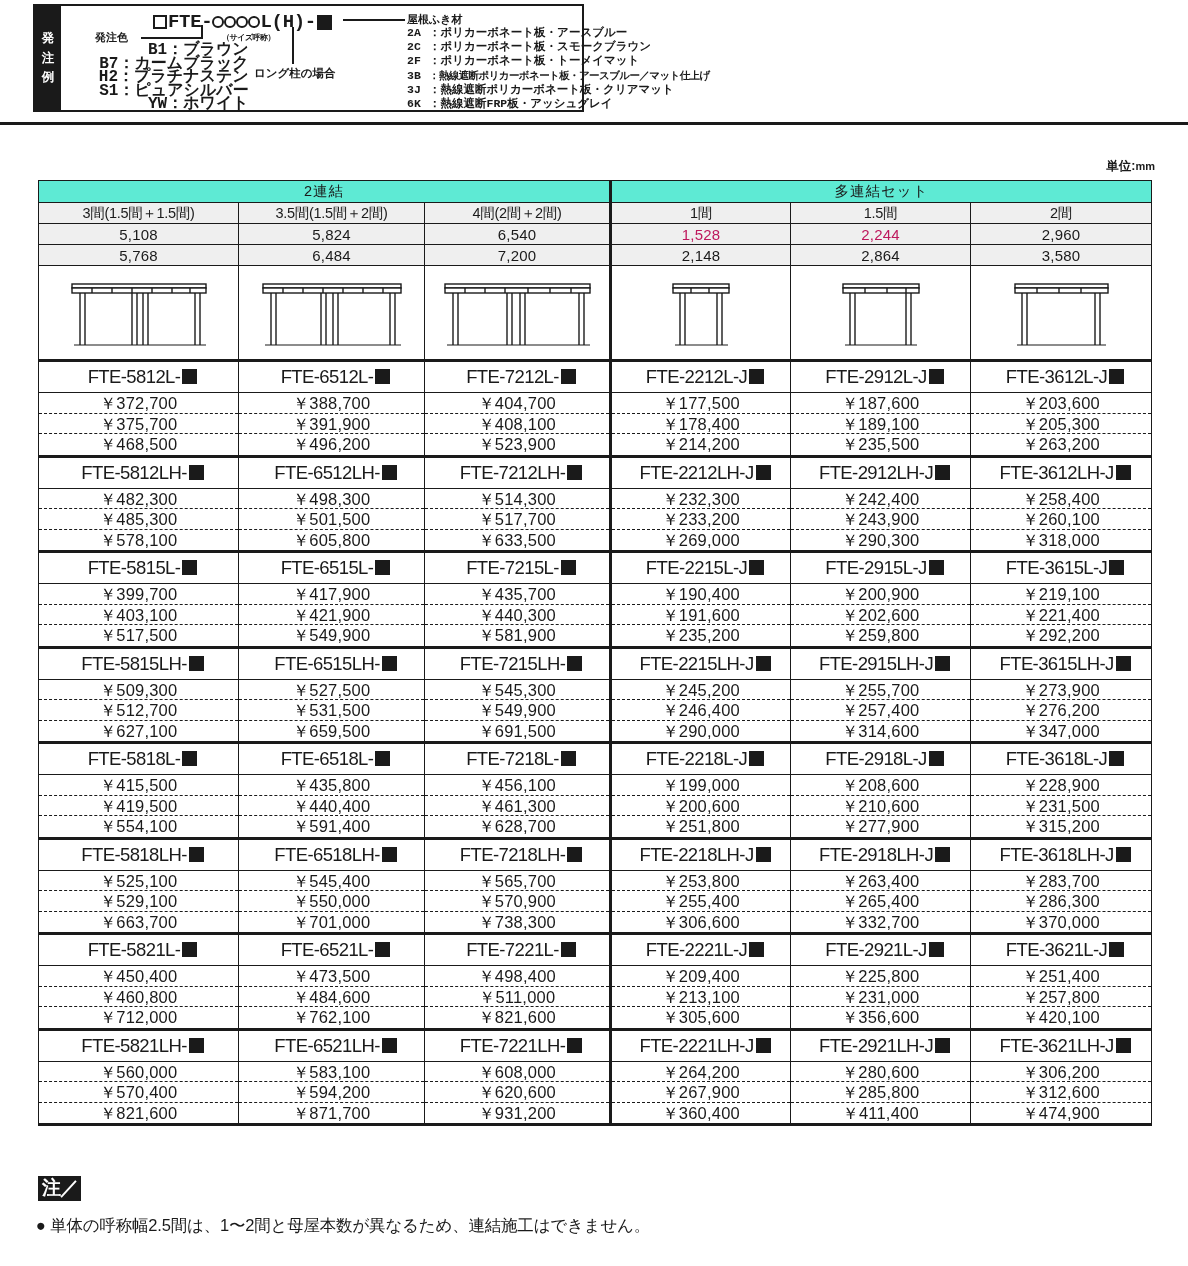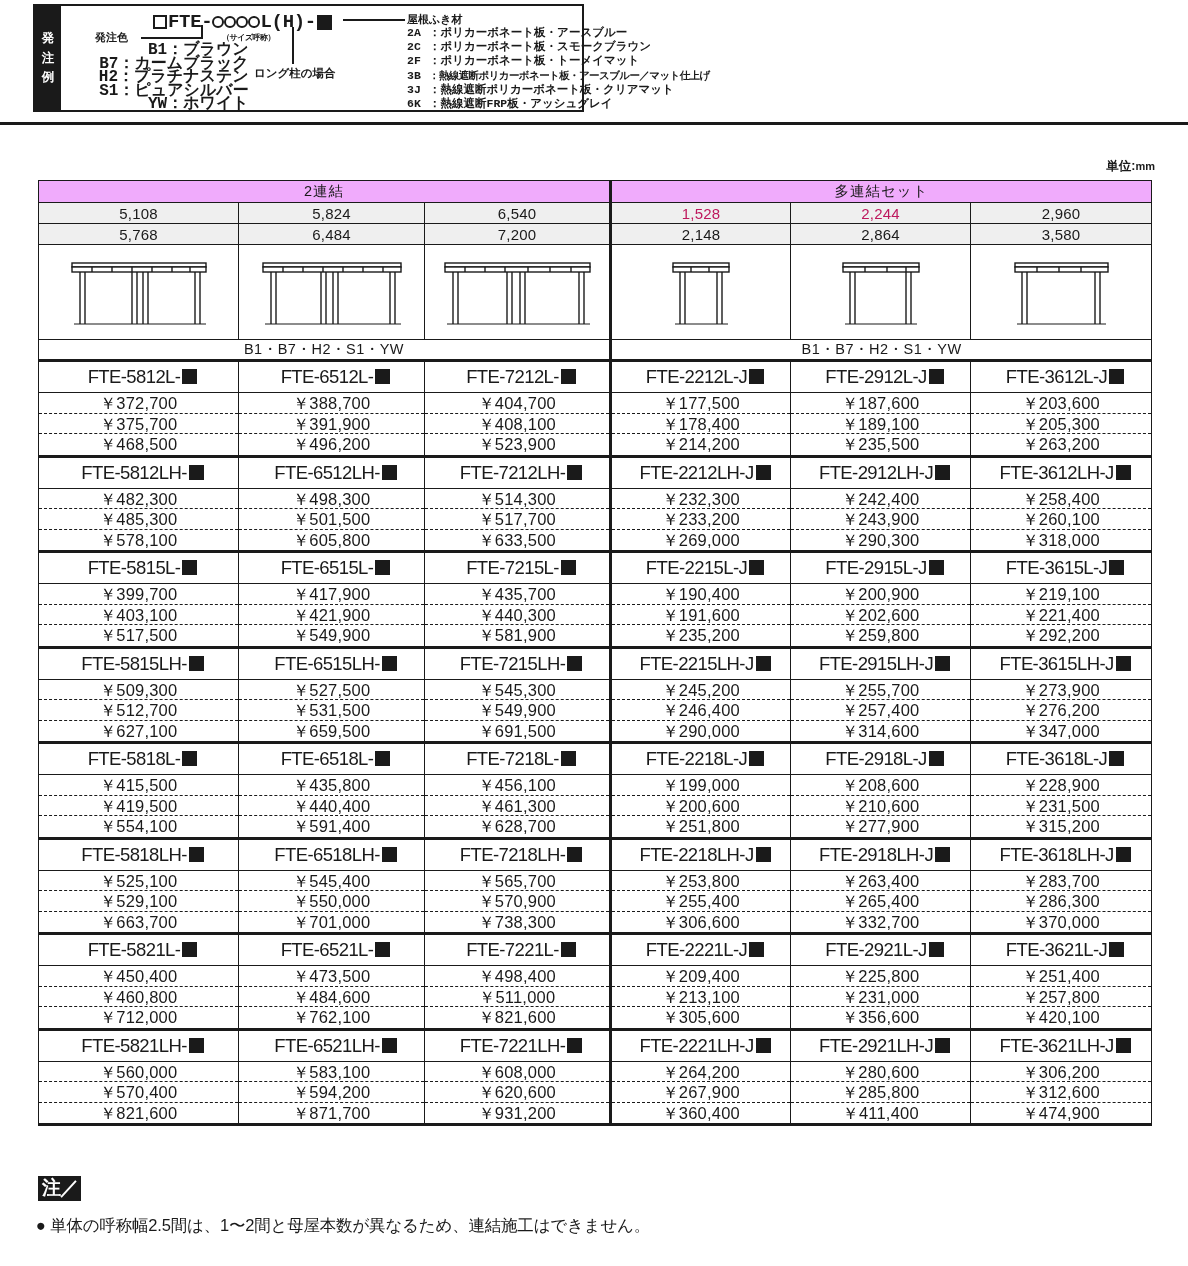--- a/index.html
+++ b/index.html
@@ -187,21 +187,21 @@
     table-layout: fixed;
   }
   #price-table td, #price-table th {
     border: 1px solid #1a1a1a;
     padding: 0;
     text-align: center;
     vertical-align: middle;
     font-weight: normal;
   }
   .grp-head {
-    background: #f0abfc;
+    background: #5eead4;
     font-size: 14.5px;
     height: 22px;
     letter-spacing: 1px;
   }
   .sz-head {
     background: #efefef;
     font-size: 14.5px;
     height: 21px;
     letter-spacing: -0.3px;
   }
@@ -342,20 +342,28 @@
       <col style="width:180px">
       <col style="width:181px">
   </colgroup>
   <tbody>
 
     <tr>
       <td class="grp-head mid-left" colspan="3">2連結</td>
       <td class="grp-head" colspan="3">多連結セット</td>
     </tr>
 
+    <tr>
+      <td class="sz-head">3間(1.5間＋1.5間)</td>
+      <td class="sz-head">3.5間(1.5間＋2間)</td>
+      <td class="sz-head mid-left">4間(2間＋2間)</td>
+      <td class="sz-head">1間</td>
+      <td class="sz-head">1.5間</td>
+      <td class="sz-head">2間</td>
+    </tr>
 
     <tr class="dim-row">
       <td>5,108</td>
       <td>5,824</td>
       <td class="mid-left">6,540</td>
       <td class="magenta">1,528</td>
       <td class="magenta">2,244</td>
       <td>2,960</td>
     </tr>
 
@@ -480,24 +488,20 @@
             <line x1="13" y1="21" x2="13" y2="73"></line>
               <line x1="18" y1="21" x2="18" y2="73"></line>
             <line x1="86" y1="21" x2="86" y2="73"></line>
               <line x1="91" y1="21" x2="91" y2="73"></line>
             <line x1="8" y1="73" x2="97" y2="73" stroke-width="1.2"></line>
           </g>
         </svg>
       </td>
     </tr>
 
-    <tr class="colors-row">
-      <td class="mid-left" colspan="3">B1・B7・H2・S1・YW</td>
-      <td colspan="3">B1・B7・H2・S1・YW</td>
-    </tr>
 
     <tr>
       <td class="code-cell sect-top"><span>FTE-5812L-</span><span class="sq-filled"></span></td>
       <td class="code-cell sect-top"><span>FTE-6512L-</span><span class="sq-filled"></span></td>
       <td class="code-cell sect-top mid-left"><span>FTE-7212L-</span><span class="sq-filled"></span></td>
       <td class="code-cell sect-top"><span>FTE-2212L-J</span><span class="sq-filled"></span></td>
       <td class="code-cell sect-top"><span>FTE-2912L-J</span><span class="sq-filled"></span></td>
       <td class="code-cell sect-top"><span>FTE-3612L-J</span><span class="sq-filled"></span></td>
     </tr>
     <tr>

